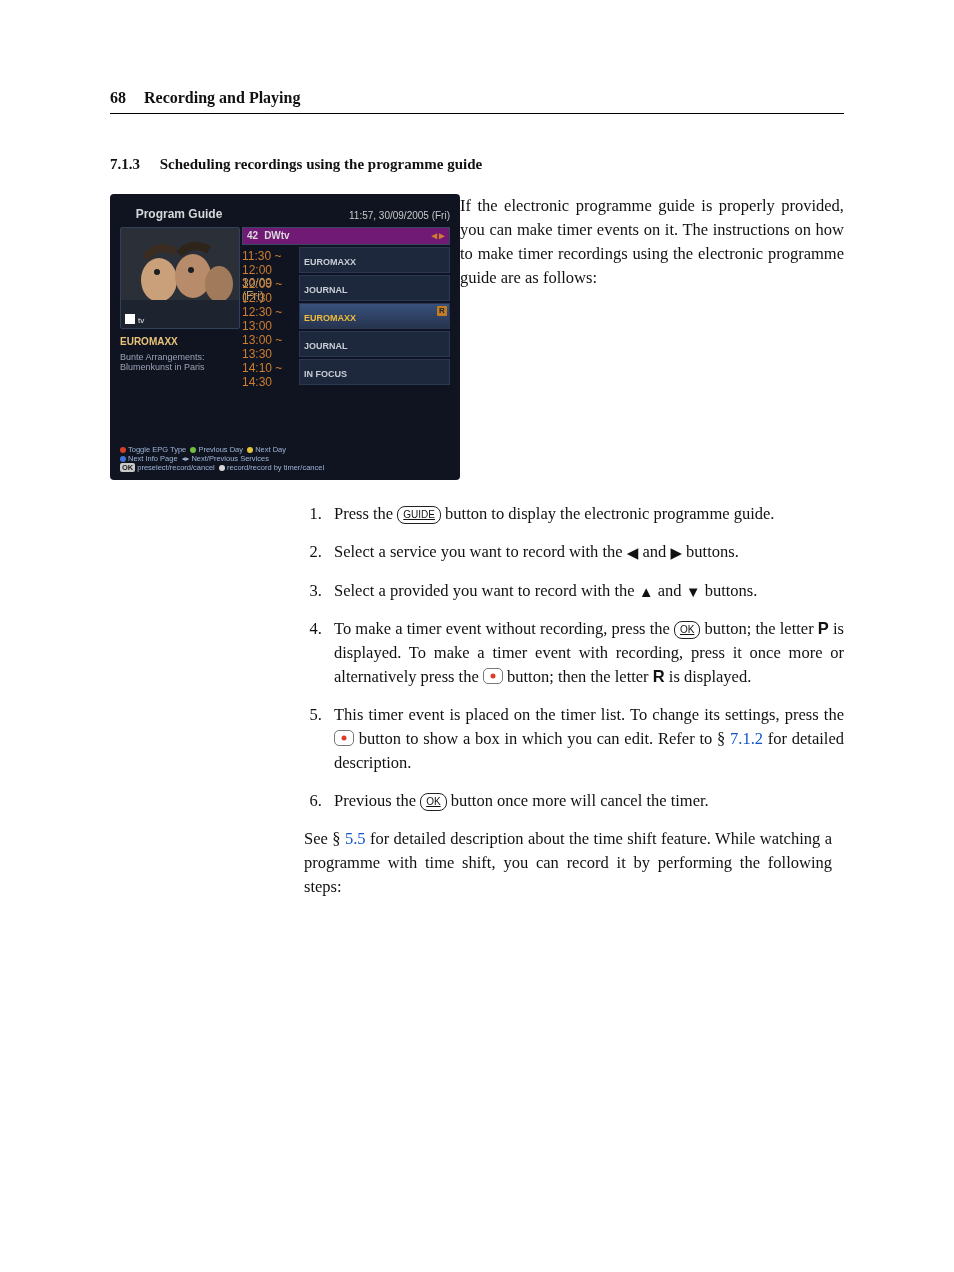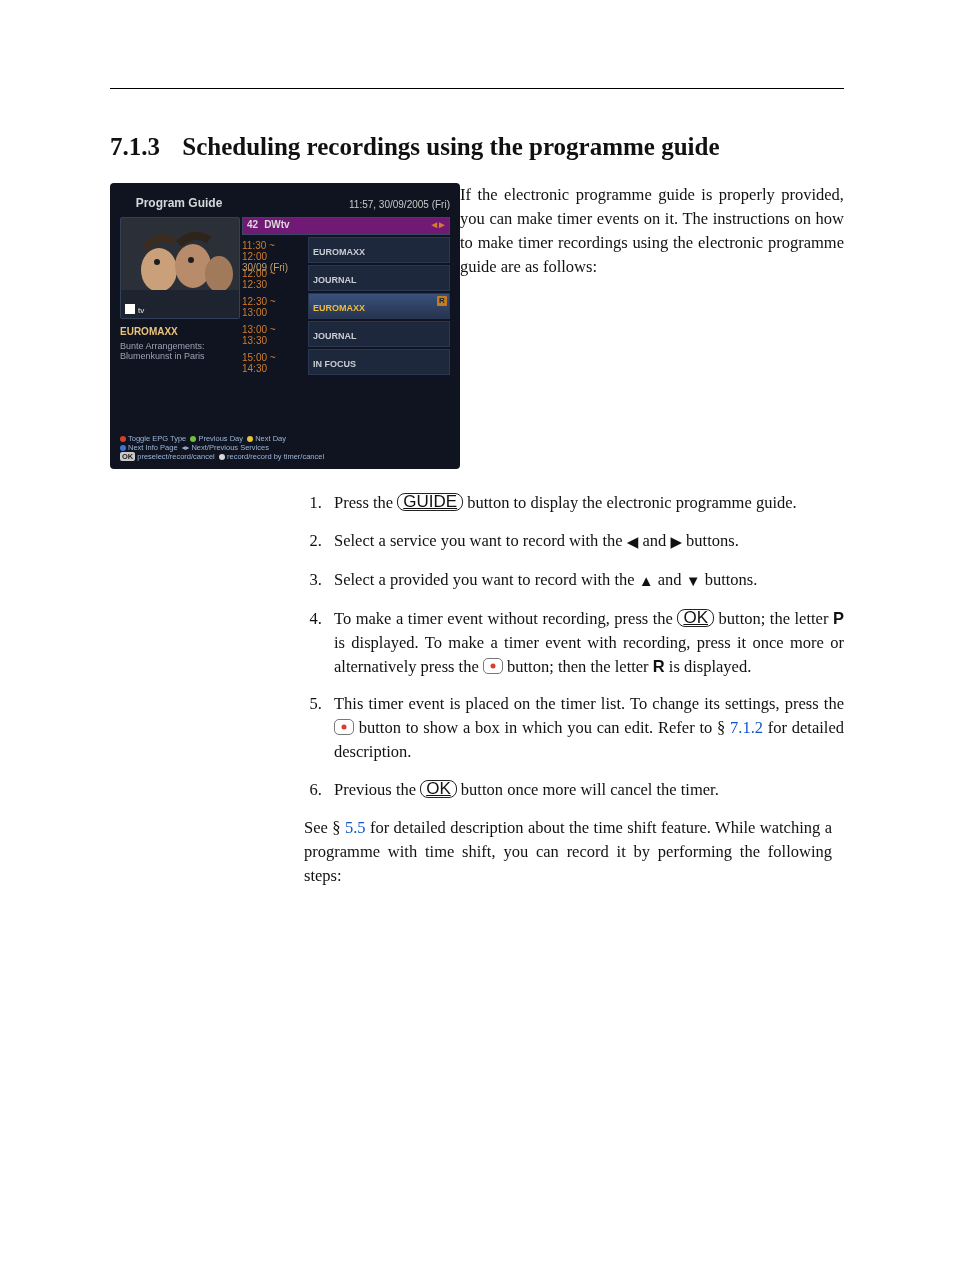--- a/index.html
+++ b/index.html
@@ -29,21 +29,21 @@
   }
   .running-head .chap {
     font-weight: 700;
   }
   hr.hrule {
     border: none;
     border-top: 1.2px solid #000;
     margin: 2px 0 40px 0;
   }
   h3.section {
-    font-size: 25px;
+    font-size: 15px;
     font-weight: 700;
     margin: 0 0 18px 0;
   }
   h3.section .secnum {
     display: inline-block;
     margin-right: 16px;
   }
   .figrow {
     display: flex;
     align-items: flex-start;
@@ -132,23 +132,23 @@
   .epg-chan .ch-name { color:#d9d9d9; font-weight:700; flex:1; }
   .epg-chan .ch-arrows { color:#d47c2e; font-weight:700; letter-spacing:-2px; }
   .epg-row {
     display: flex;
     height: 26px;
     margin-bottom: 2px;
   }
   .epg-time {
     width: 50px;
     color: #d07d2e;
-    font-size: 10px;
+    font-size: 12px;
     line-height: 1.1;
-    padding: 3px 16px 0 0;
+    padding: 3px 7px 0 0;
   }
   .epg-time .sub { color:#bfa070; }
   .epg-cell {
     flex: 1;
     background: #1e283d;
     border: 1px solid #2a3853;
     color: #c9cdd4;
     font-weight: 700;
     font-size: 9px;
     display: flex;
@@ -215,21 +215,21 @@
   ol.steps > li {
     margin-bottom: 14px;
     padding-left: 8px;
   }
   .keycap {
     display:inline-block;
     border:1px solid #222;
     border-radius:8px;
     padding:0 5px;
     font-family: Arial, Helvetica, sans-serif;
-    font-size: 17px;
+    font-size: 10px;
     line-height: 16px;
     text-decoration: underline;
     vertical-align: 1px;
   }
   .tri {
     font-size: 15px;
     vertical-align: -1px;
   }
   .dotkey {
     display:inline-block;
@@ -258,20 +258,24 @@
   }
   p.ind {
     margin: 0 12px 0 194px;
     text-align: justify;
   }
 </style>
 </head>
 <body>
 
 <div class="page">
+  <div class="running-head">
+    <span class="pnum">68</span>
+    <span class="chap">Recording and Playing</span>
+  </div>
   <hr class="hrule">
 
   <h3 class="section">
     <span class="secnum">7.1.3</span>
     <span>Scheduling recordings using the programme guide</span>
   </h3>
 
   <div class="figrow">
     <div class="epg">
       <div class="epg-headrow">
@@ -326,21 +330,21 @@
                 <div class="epg-cell hl">EUROMAXX<div class="epg-badge">R</div></div>
               </div>
               <div class="epg-row">
                 <div class="epg-time">
                   <div>13:00 ~ 13:30</div>
                 </div>
                 <div class="epg-cell">JOURNAL</div>
               </div>
               <div class="epg-row">
                 <div class="epg-time">
-                  <div>15:00 ~ 14:30</div>
+                  <div>14:10 ~ 14:30</div>
                 </div>
                 <div class="epg-cell">IN FOCUS</div>
               </div>
             </div>
         </div>
       </div>
       <div class="epg-footer">
         <span class="dot dot-red"></span><span>Toggle EPG Type</span>
         &nbsp;<span class="dot dot-green"></span><span>Previous Day</span>
         &nbsp;<span class="dot dot-yellow"></span><span>Next Day</span><br>

